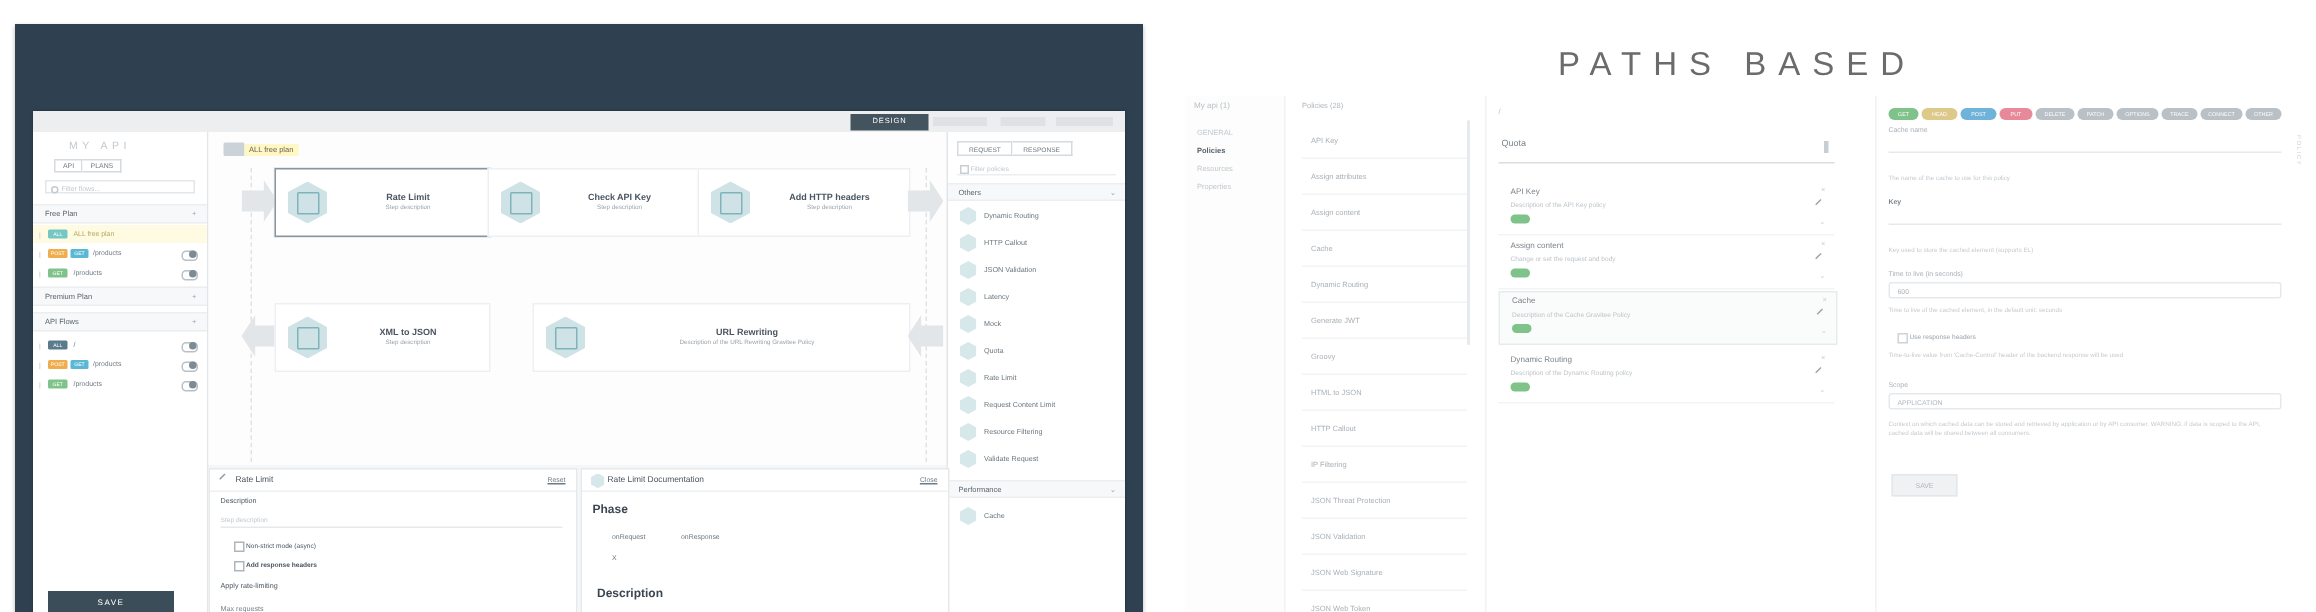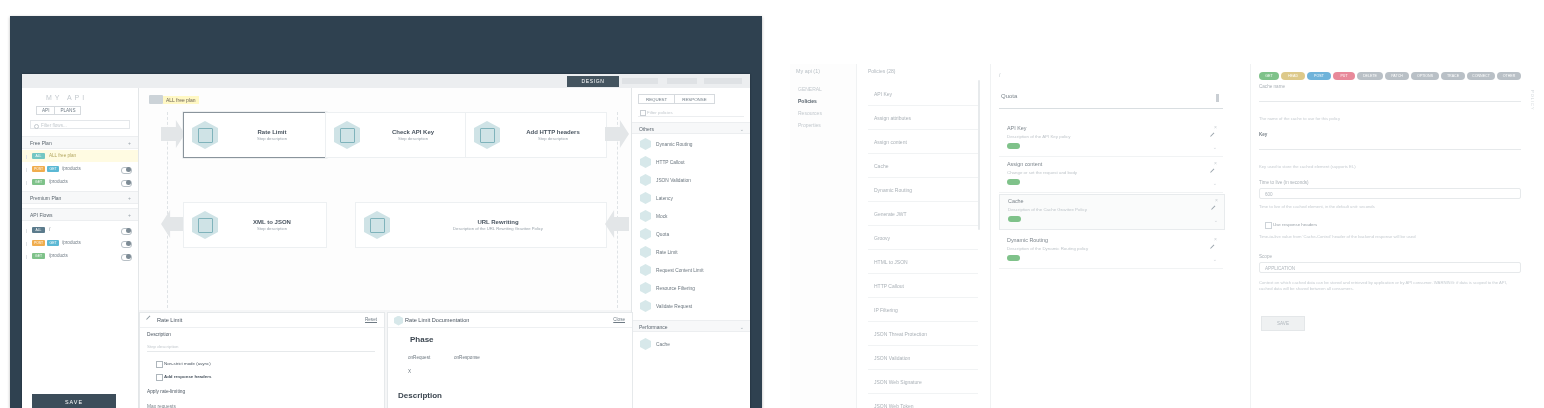--- a/index.html
+++ b/index.html
@@ -365,32 +365,33 @@
         <span class="lbl-s" style="left:7px;top:91px;">Max requests</span>
 
       </div>
 
       <div class="doc">
         <div class="cfg-hd doc-hd">
           <span class="hex"></span>
           <span class="ttl">Rate Limit Documentation</span>
           <span class="act">Close</span>
         </div>
-        <span class="h-big" style="left:22px;top:22px;">Phase</span>
+        <span class="h-big" style="left:7px;top:22px;">Phase</span>
         <span class="phase-col" style="left:20px;top:42px;">onRequest</span>
         <span class="phase-col" style="left:66px;top:42px;">onResponse</span>
         <span class="phase-col" style="left:20px;top:56px;">X</span>
         <span class="h-big" style="left:10px;top:78px;">Description</span>
 
       </div>
     </div>
 
     <div class="savebtn">SAVE</div>
   </div>
 
+  <div class="pb-title">PATHS BASED</div>
 
   <div class="pb">
 
     <div class="pb-nav">
       <span class="api">My api (1)</span>
       <span class="it" style="top:22px;">GENERAL</span>
       <span class="it on" style="top:34px;">Policies</span>
       <span class="it" style="top:46px;">Resources</span>
       <span class="it" style="top:58px;">Properties</span>
     </div>

